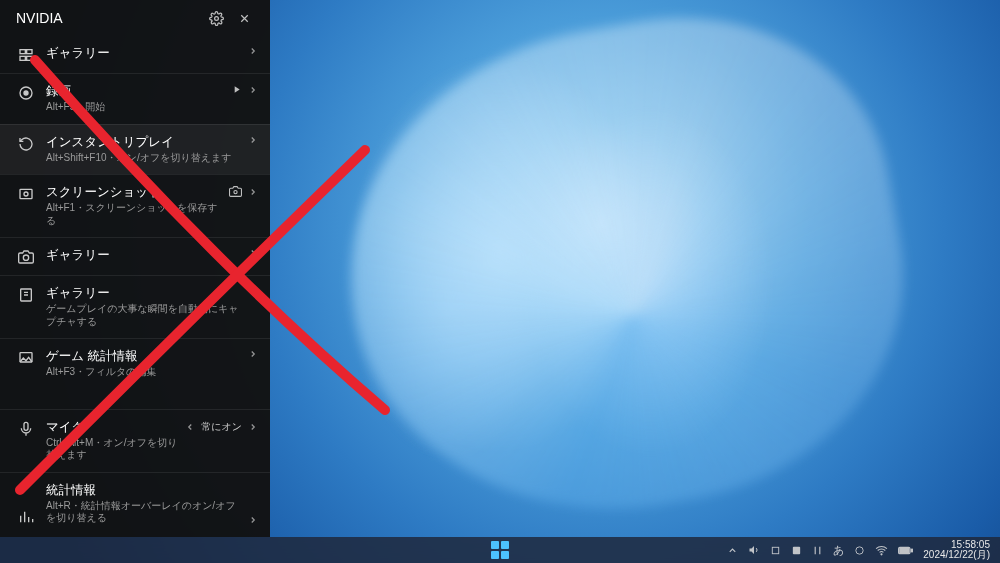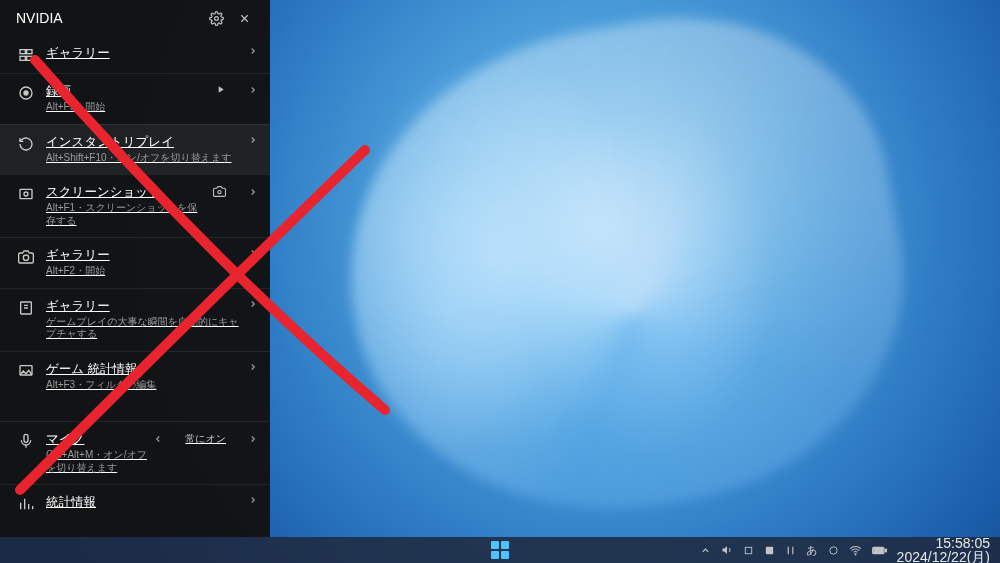--- a/index.html
+++ b/index.html
@@ -31,46 +31,46 @@
     .overlay {
       position: absolute; top: 0; left: 0; width: 270px; height: 537px;
       background: rgba(18,18,18,0.97); color: #fff;
       display: flex; flex-direction: column; z-index: 10;
     }
     .ov-header { display: flex; align-items: center; height: 36px; padding: 0 12px 0 16px; }
     .ov-title { flex: 1; font-size: 14px; font-weight: 500; }
     .ov-hbtn { width: 28px; height: 28px; display: flex; align-items: center; justify-content: center; cursor: pointer; opacity: 0.85; }
     
     .menu { flex: 1; overflow: hidden; }
-    .mi { display: flex; align-items: flex-start; padding: 10px 12px 10px 16px; cursor: pointer; border-top: 1px solid rgba(255,255,255,0.08); position: relative; text-decoration: underline; }
+    .mi { display: flex; align-items: flex-start; padding: 10px 12px 10px 16px; cursor: pointer; border-top: 1px solid rgba(255,255,255,0.08); position: relative; }
     .mi:first-child { border-top: none; }
     .mi.highlight { background: rgba(255,255,255,0.06); }
     .mi-icon { width: 20px; flex: 0 0 20px; margin-right: 10px; margin-top: 1px; display: flex; align-items: center; justify-content: center; opacity: 0.9; }
     .mi-body { flex: 1; min-width: 0; }
     .mi-label { font-size: 12.5px; line-height: 1.2; }
     .mi-sub { font-size: 10px; color: #9a9a9a; margin-top: 2px; line-height: 1.25; }
-    .mi-tail { flex: 0 0 auto; display: flex; align-items: center; gap: 22px; margin-left: 6px; }
+    .mi-tail { flex: 0 0 auto; display: flex; align-items: center; gap: 6px; margin-left: 6px; }
     .mi-status { font-size: 10px; color: #ccc; }
     .mi-act { opacity: 0.85; }
     .chev { opacity: 0.7; }
     
     .spacer { flex: 1; }
-    .mi.bottom { border-top: 1px solid rgba(255,255,255,0.08); }
+    .mi.bottom { border-top: 1px solid rgba(255,255,255,0.08); align-items: flex-end; }
     
     .taskbar {
       position: absolute; left: 0; right: 0; bottom: 0; height: 26px;
       background: rgba(30,40,60,0.85); backdrop-filter: blur(8px);
       display: flex; align-items: center; z-index: 5; color: #e8e8e8; font-size: 10px;
     }
     .tb-center { position: absolute; left: 50%; transform: translateX(-50%); display: flex; gap: 6px; align-items: center; }
     .tb-start { width: 18px; height: 18px; display: grid; grid-template: 1fr 1fr / 1fr 1fr; gap: 1.5px; }
     .tb-start div { background: #4cc2ff; border-radius: 1px; }
     .tb-right { margin-left: auto; display: flex; align-items: center; gap: 10px; padding-right: 10px; }
     .tb-ico { opacity: 0.85; display: flex; align-items: center; }
-    .tb-time { text-align: right; line-height: 1; font-size: 14px; }
+    .tb-time { text-align: right; line-height: 1; font-size: 10px; }
     
     .annotation-x {
       position: absolute; top: 10px; left: 0; width: 420px; height: 500px; z-index: 20; pointer-events: none;
     }
     
     svg { display: block; }
   </style>
 </head>
 <body>
 
@@ -178,21 +178,20 @@
 
     <div class="mi">
       <div class="mi-icon">
           <svg width="16" height="16" viewBox="0 0 24 24" fill="none" stroke="#ddd" stroke-width="2">
             <path d="M23 19a2 2 0 0 1-2 2H3a2 2 0 0 1-2-2V8a2 2 0 0 1 2-2h4l2-3h6l2 3h4a2 2 0 0 1 2 2z"></path>
             <circle cx="12" cy="13" r="4"></circle>
           </svg>
         </div>
       <div class="mi-body">
         <div class="mi-label">ギャラリー</div>
-        <div class="mi-sub">Alt+F2・開始</div>
       </div>
       <div class="mi-tail">
           <svg class="chev" width="10" height="10" viewBox="0 0 24 24" fill="none" stroke="#ccc" stroke-width="3">
             <path d="m9 18 6-6-6-6"></path>
           </svg>
         </div>
     </div>
 
     <div class="mi">
       <div class="mi-icon">
@@ -255,20 +254,21 @@
     <div class="spacer"></div>
 
     <div class="mi bottom">
       <div class="mi-icon">
           <svg width="16" height="16" viewBox="0 0 24 24" fill="none" stroke="#ddd" stroke-width="2">
             <path d="M4 20V10M10 20V4M16 20v-8M22 20v-5"></path>
           </svg>
         </div>
       <div class="mi-body">
         <div class="mi-label">統計情報</div>
+        <div class="mi-sub">Alt+R・統計情報オーバーレイのオン/オフを切り替える</div>
       </div>
       <div class="mi-tail">
           <svg class="chev" width="10" height="10" viewBox="0 0 24 24" fill="none" stroke="#ccc" stroke-width="3">
             <path d="m9 18 6-6-6-6"></path>
           </svg>
         </div>
     </div>
 
   </div>
 </div>

